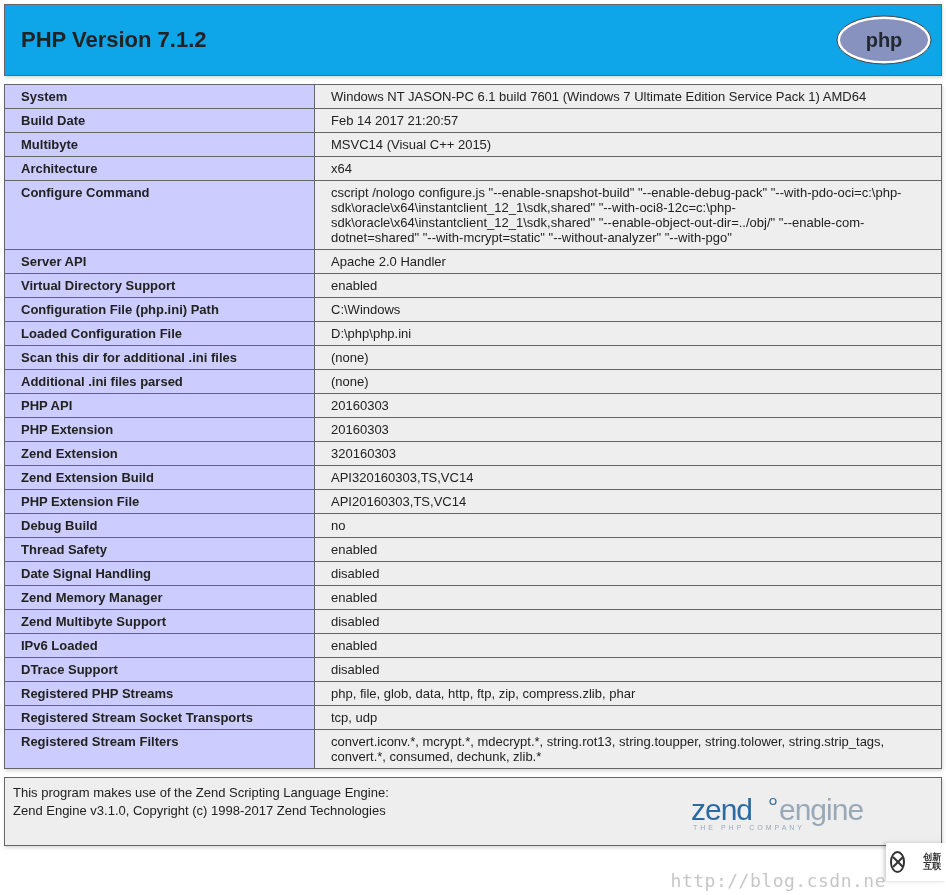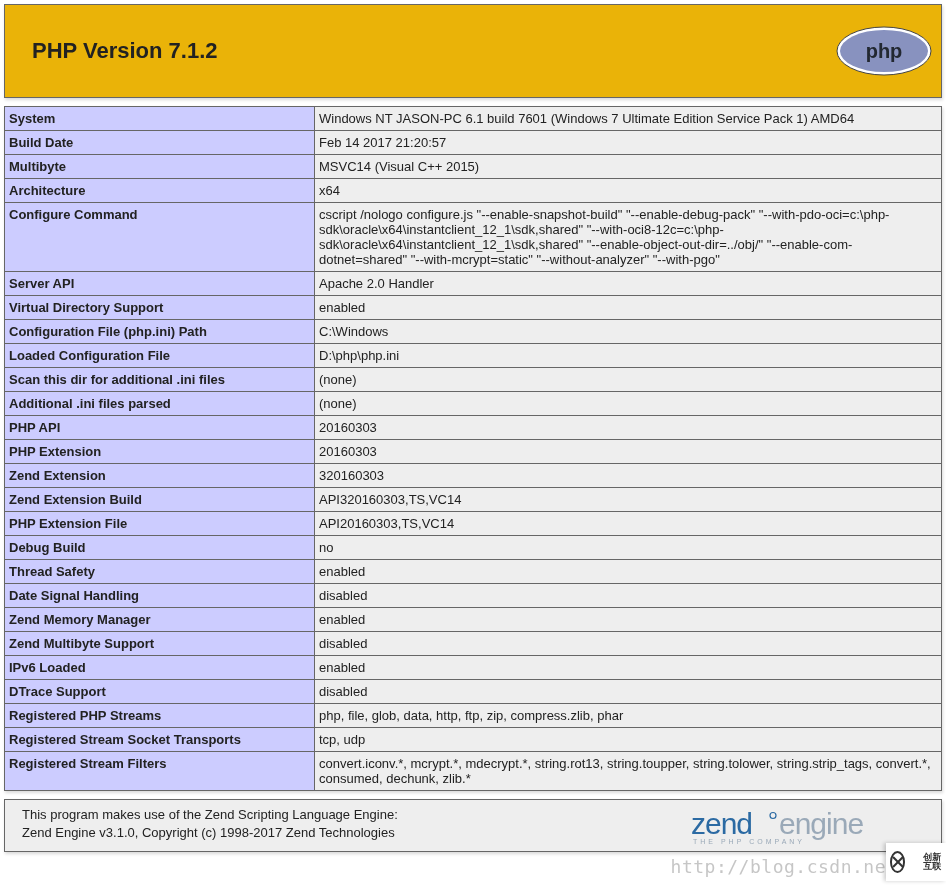--- a/index.html
+++ b/index.html
@@ -13,27 +13,27 @@
     width: 946px;
   }
   table {
     width: 100%;
     border-collapse: collapse;
     box-shadow: 1px 2px 3px rgba(0,0,0,0.15);
     margin-bottom: 8px;
   }
   td, th {
     border: 1px solid #666;
-    padding: 4px 4px;
+    padding: 4px 16px;
     vertical-align: top;
     text-align: left;
   }
   .header-row td {
-    background: #eab308;
-    padding: 15px;
+    background: #0ea5e9;
+    padding: 4px;
     height: 64px;
     position: relative;
   }
   .header-title {
     font-size: 22px;
     font-weight: 700;
     color: #222;
     padding: 18px 12px;
     display: inline-block;
   }
@@ -48,35 +48,35 @@
   .info-table td:first-child {
     background: #ccccff;
     font-weight: 700;
     width: 310px;
   }
   .info-table td:last-child {
     background: #eeeeee;
   }
   .zend-box td {
     background: #eeeeee;
-    padding: 6px 17px;
+    padding: 6px 8px;
     position: relative;
-    height: 52px;
+    height: 68px;
   }
   .zend-lines { display: inline-block; line-height: 1.35; }
   .zend-logo {
     position: absolute;
     right: 10px;
     top: 50%;
     transform: translateY(-50%);
   }
   .watermark-url {
     position: absolute;
     right: 60px;
-    bottom: 18px;
+    bottom: 4px;
     color: rgba(160,160,160,0.6);
     font-family: Consolas, monospace;
     font-size: 18px;
     letter-spacing: 0.5px;
     pointer-events: none;
   }
   .corner-badge {
     position: fixed;
     right: 0;
     bottom: 14px;

